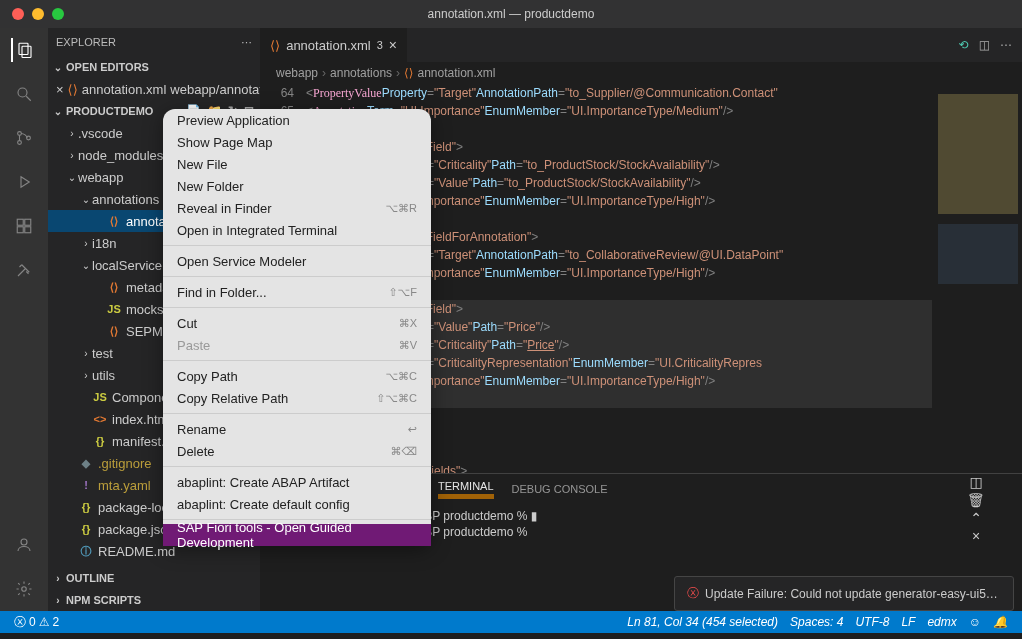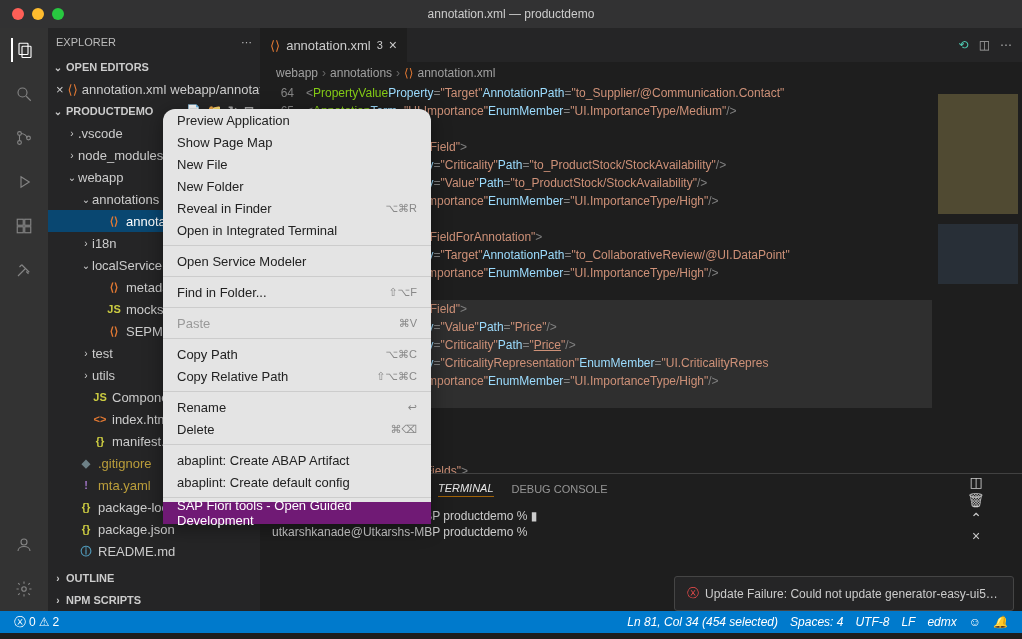--- a/index.html
+++ b/index.html
@@ -39,29 +39,29 @@
 .tab .close { color: #ccc; cursor: pointer; font-size: 14px; }
 .tab-actions { margin-left: auto; display: flex; gap: 10px; padding-right: 10px; color: #aaa; }
 .breadcrumb { height: 22px; display: flex; align-items: center; padding-left: 16px; font-size: 12px; color: #a0a0a0; gap: 4px; }
 .breadcrumb .sep { color: #666; }
 .code-area { flex: 1; display: flex; font-family: Menlo, Monaco, monospace; font-size: 12px; overflow: hidden; position: relative; }
 .gutter { width: 46px; text-align: right; color: #858585; padding-right: 12px; line-height: 18px; padding-top: 0; }
 .code { flex: 1; line-height: 18px; white-space: pre; overflow: hidden; }
 .code .line { height: 18px; display: flex; }
 .code .hl { background: rgba(128,128,128,0.18); }
 .tag { color: #808080; }
-.tagname { color: #84cc16; }
+.tagname { color: #f9a8d4; font-family: Liberation Serif, serif; }
 .attr { color: #9cdcfe; }
 .str { color: #ce9178; }
 .minimap { width: 90px; background: #1e1e1e; position: relative; }
 .minimap .mm-block { position: absolute; right: 4px; width: 80px; background: rgba(100,150,200,0.15); }
 .panel { height: 138px; background: #1e1e1e; border-top: 1px solid #414141; display: flex; flex-direction: column; }
 .panel-tabs { height: 30px; display: flex; align-items: center; padding: 0 12px; gap: 18px; font-size: 11px; color: #969696; }
 .panel-tabs .ptab { cursor: pointer; display: flex; align-items: center; gap: 6px; }
-.panel-tabs .ptab.active { color: #e7e7e7; border-bottom: 1px solid #a16207; padding-bottom: 2px; font-style: italic; }
+.panel-tabs .ptab.active { color: #e7e7e7; border-bottom: 5px solid #a16207; padding-bottom: 2px; }
 .panel-tabs .ptab .count { background: #4d4d4d; border-radius: 8px; padding: 0 6px; font-size: 10px; }
 .panel-right { margin-left: auto; display: flex; gap: 2px; align-items: center; flex-direction: column; }
 .panel-right select { background: #3c3c3c; color: #ccc; border: 1px solid #3c3c3c; font-size: 11px; padding: 2px 8px; border-radius: 3px; }
 .panel-right .picon { color: #ccc; cursor: pointer; font-size: 14px; }
 .terminal { flex: 1; padding: 4px 12px; font-family: Menlo, monospace; font-size: 12px; color: #ccc; line-height: 16px; }
 .statusbar { height: 22px; background: #007acc; color: #fff; display: flex; align-items: center; font-size: 12px; padding: 0 8px; }
 .statusbar .sb-item { padding: 0 6px; cursor: pointer; display: flex; align-items: center; gap: 3px; }
 .statusbar .right { margin-left: auto; display: flex; font-style: italic; }
 .notification { position: absolute; bottom: 28px; right: 8px; background: #252526; border: 1px solid #454545; padding: 8px 12px; font-size: 12px; color: #ccc; border-radius: 3px; display: flex; align-items: center; gap: 6px; max-width: 340px; white-space: nowrap; overflow: hidden; text-overflow: ellipsis; }
 .notification .err { color: #f14c4c; }
@@ -410,20 +410,24 @@
     <div class="msep"></div>
     <div class="mitem">
       <span>Open Service Modeler</span>
     </div>
     <div class="msep"></div>
     <div class="mitem">
       <span>Find in Folder...</span>
       <span class="shortcut">⇧⌥F</span>
     </div>
     <div class="msep"></div>
+    <div class="mitem">
+      <span>Cut</span>
+      <span class="shortcut">⌘X</span>
+    </div>
     <div class="mitem disabled">
       <span>Paste</span>
       <span class="shortcut">⌘V</span>
     </div>
     <div class="msep"></div>
     <div class="mitem">
       <span>Copy Path</span>
       <span class="shortcut">⌥⌘C</span>
     </div>
     <div class="mitem">

